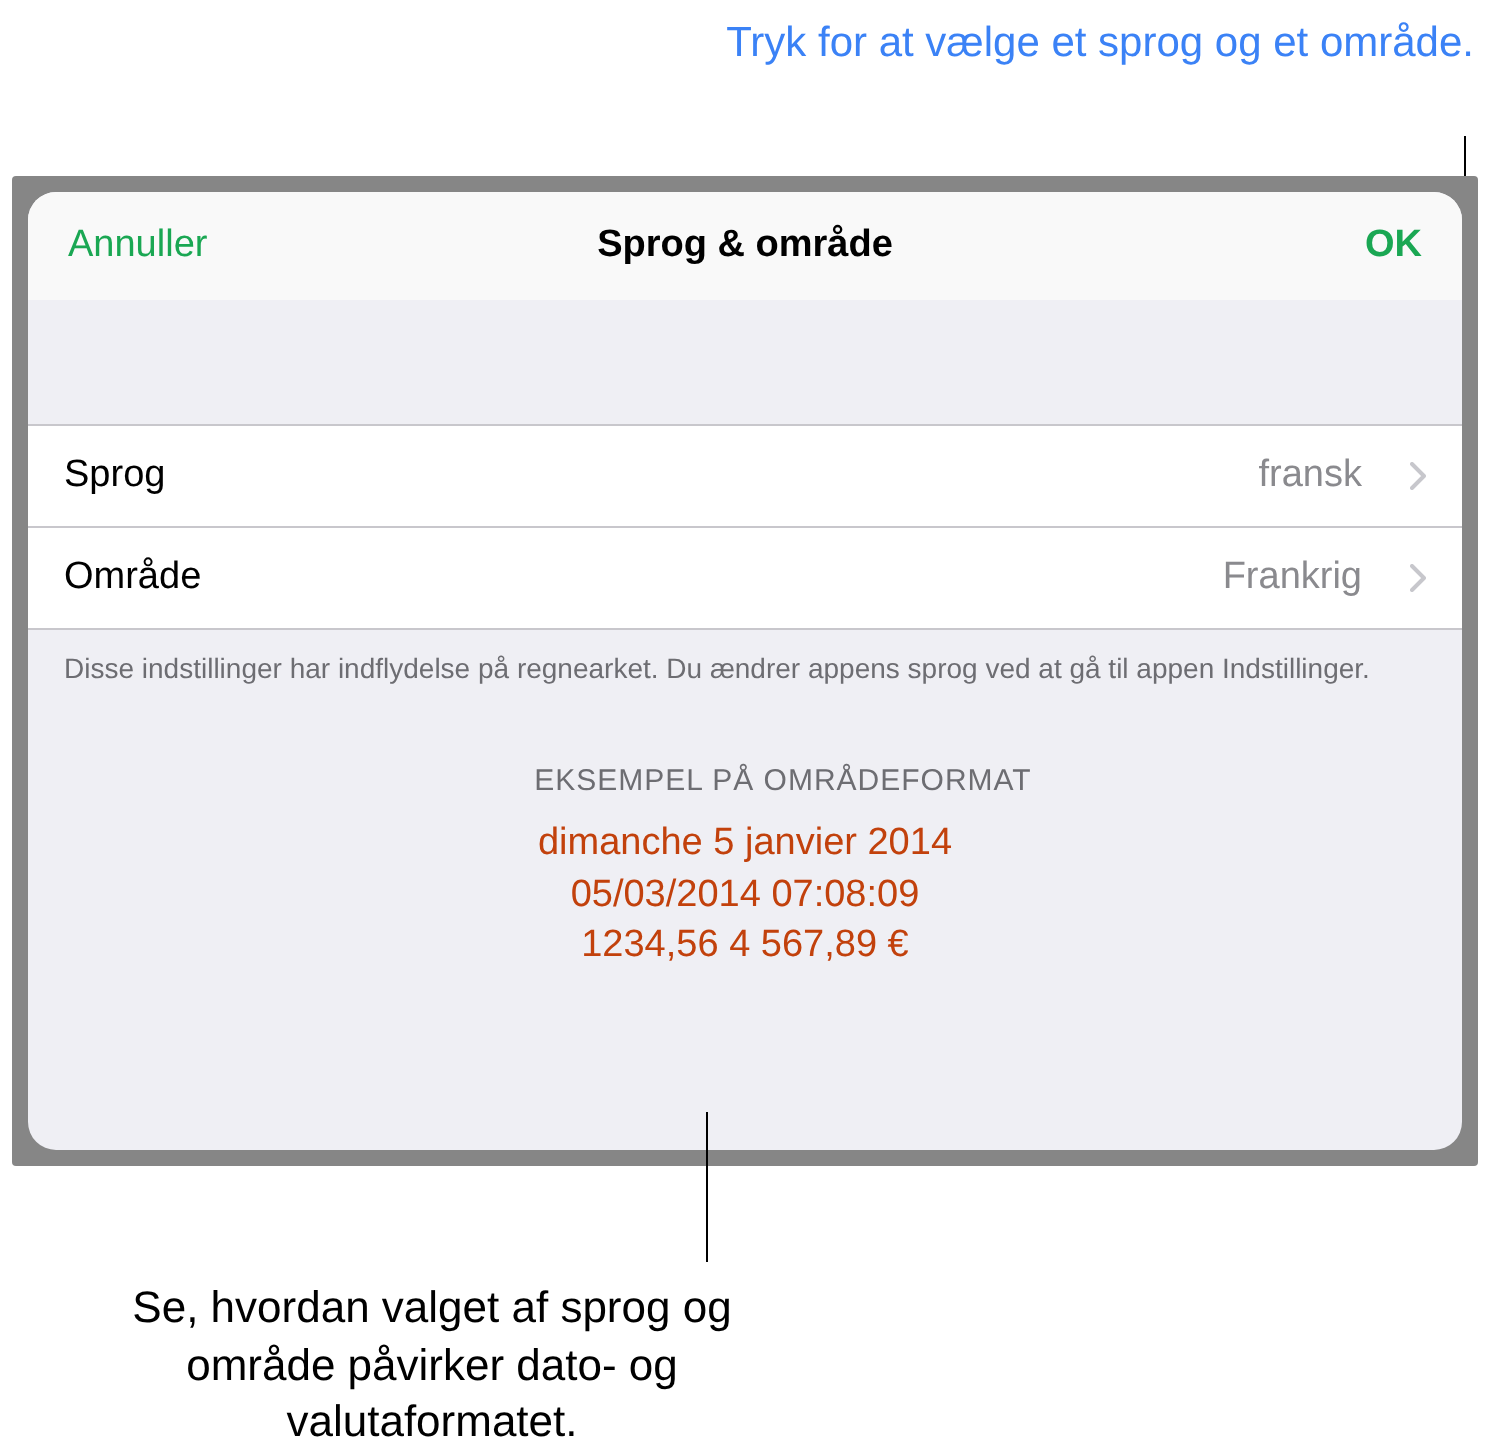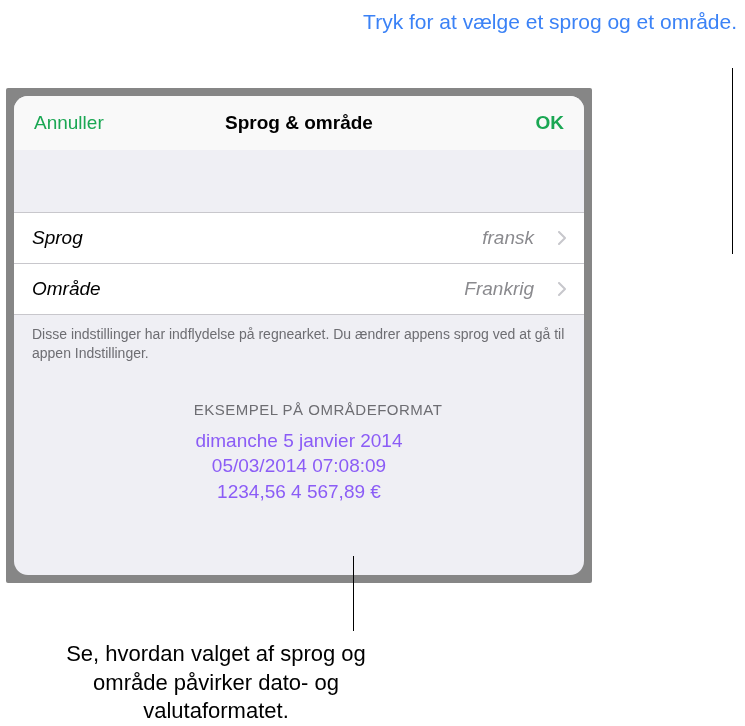--- a/index.html
+++ b/index.html
@@ -52,21 +52,21 @@
       left: 353px;
       width: 1px;
       height: 75px;
       background: #000;
     }
     
     .device-frame {
       position: absolute;
       top: 88px;
       left: 6px;
-      width: 586px;
+      width: 733px;
       height: 495px;
       background: #868686;
       padding: 8px;
       border-radius: 2px;
     }
     
     .modal {
       width: 100%;
       height: 100%;
       background: #efeff4;
@@ -108,21 +108,20 @@
     
     .spacer {
       height: 62px;
       background: #efeff4;
     }
     
     .list {
       background: #fff;
       border-top: 1px solid #c8c7cc;
       border-bottom: 1px solid #c8c7cc;
-      font-style: italic;
     }
     
     .list-row {
       display: flex;
       align-items: center;
       justify-content: space-between;
       padding: 14px 18px;
       font-size: 19px;
     }
     
@@ -168,21 +167,21 @@
     .example-header {
       font-size: 15px;
       color: #6d6d72;
       letter-spacing: 0.5px;
       margin-bottom: 10px;
       padding-left: 38px;
     }
     
     .example-line {
       font-size: 19px;
-      color: #8b5cf6;
+      color: #c2410c;
       line-height: 1.35;
     }
   </style>
 </head>
 <body>
 
 <div class="callout-top">Tryk for at vælge et sprog og et område.</div>
 <div class="callout-line-top"></div>
 
 <div class="device-frame">

